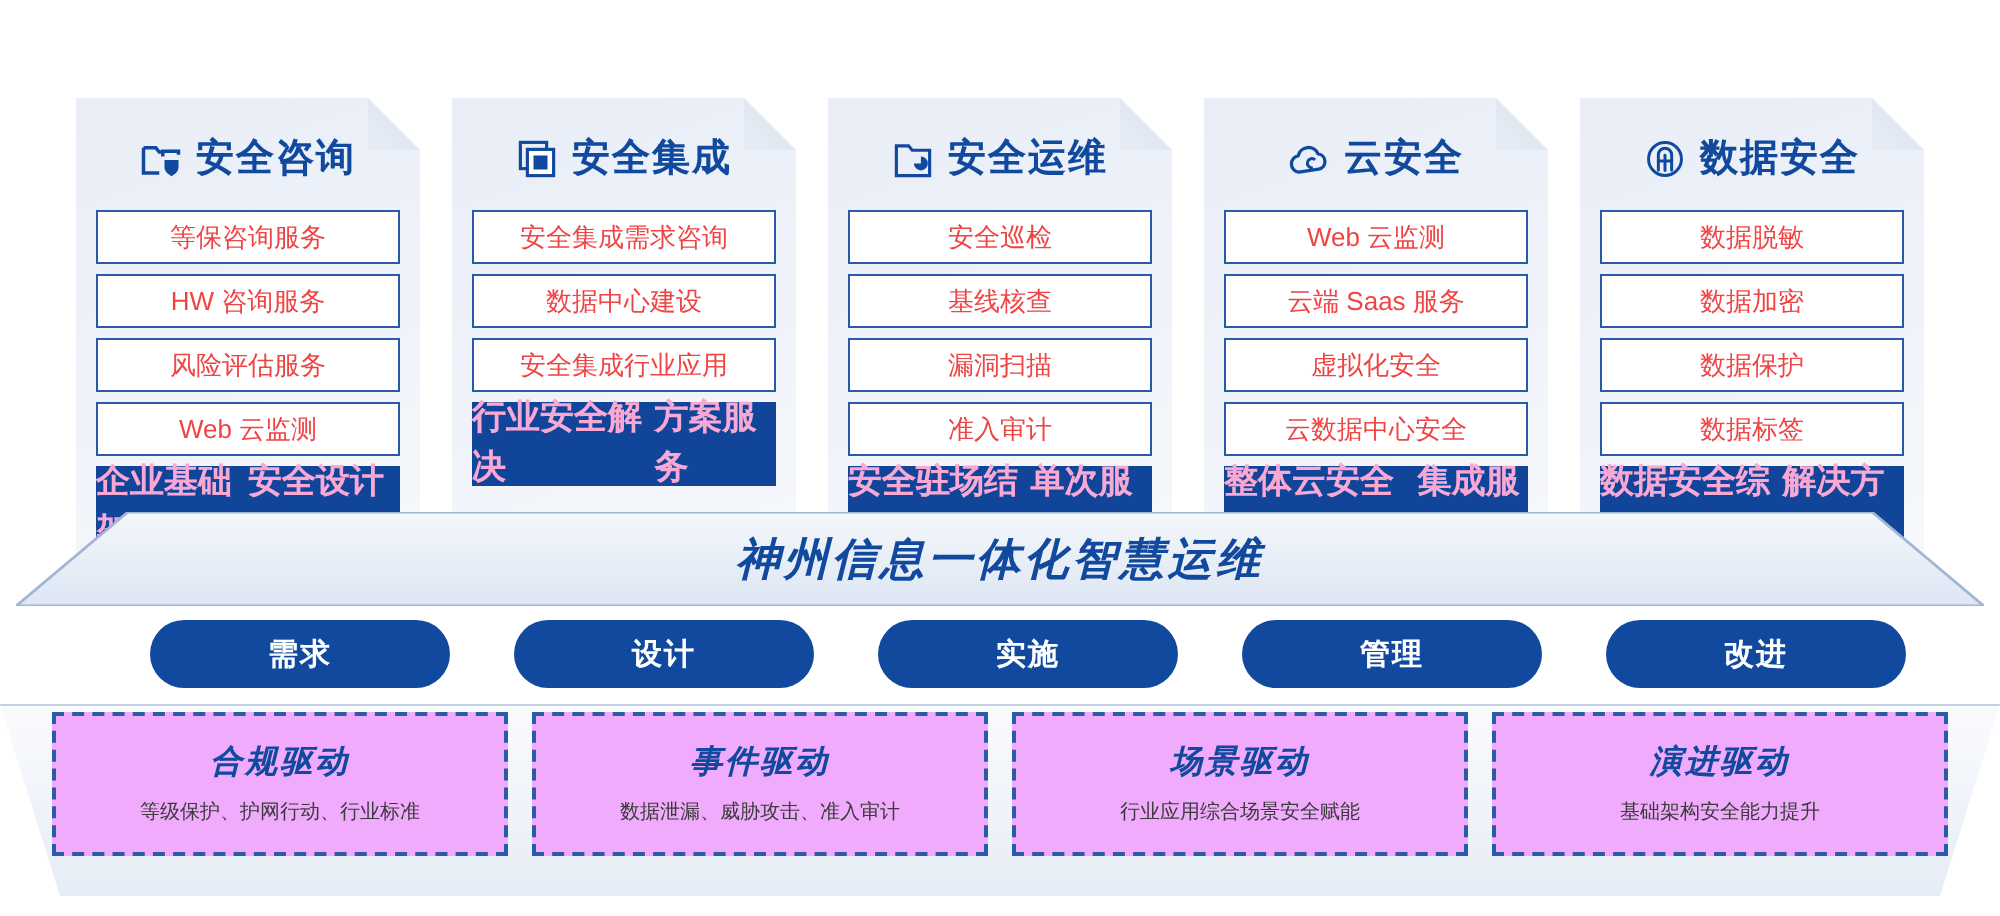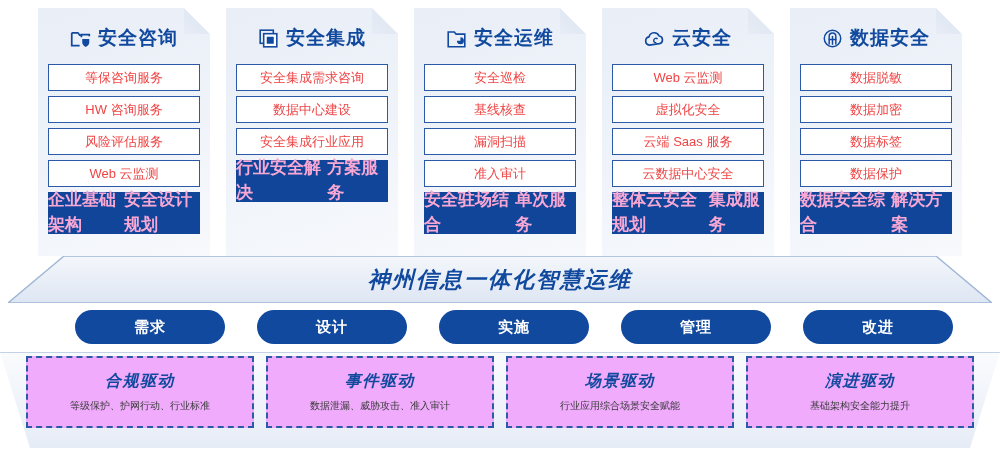--- a/index.html
+++ b/index.html
@@ -15,20 +15,21 @@
   .pillars {
     position: absolute; top: 8px; left: 0; width: 1000px; height: 248px;
     display: flex; justify-content: center; gap: 16px;
   }
   .pillar {
     position: relative;
     width: 172px; height: 248px;
     padding: 10px 10px 0 10px;
     background: linear-gradient(160deg,#e9eef7 0%, #eef2f9 45%, #f7f9fc 100%);
     clip-path: polygon(0 0, calc(100% - 26px) 0, 100% 26px, 100% 100%, 0 100%);
+    margin-top: 41px;
   }
   .pillar::after {
     content: ""; position: absolute; top: 0; right: 0;
     width: 26px; height: 26px;
     background: linear-gradient(225deg,#dde5f1 0%, #e7ecf5 100%);
     clip-path: polygon(0 0, 100% 100%, 0 100%);
   }
   .pillar-head {
     display: flex; align-items: center; justify-content: center;
     gap: 7px; height: 40px; margin-bottom: 6px;
@@ -176,22 +177,22 @@
       <div class="pillar-head">
         <span class="icoWrap">
           <svg class="ico" viewBox="0 0 24 24" fill="none" stroke="#11499e" stroke-width="1.9" stroke-linejoin="round">
             <path d="M6.2 19.5a4.7 4.7 0 0 1-.4-9.3 6 6 0 0 1 11.4-1.1 4.4 4.4 0 0 1 .3 8.7z"></path>
             <path d="M15.5 12.5a2.6 2.6 0 1 0-1.3 4.4" stroke-width="1.7"></path>
           </svg>
         </span>
         <span class="ttl">云安全</span>
       </div>
       <div class="item">Web 云监测</div>
+      <div class="item">云端 Saas 服务</div>
       <div class="item">虚拟化安全</div>
-      <div class="item">云端 Saas 服务</div>
       <div class="item">云数据中心安全</div>
       <div class="item-solid">
         <span>整体云安全规划</span>
         <span>集成服务</span>
       </div>
     </div>
 
     <div class="pillar">
       <div class="pillar-head">
         <span class="icoWrap">
@@ -199,22 +200,22 @@
             <path d="M12 2.6c5.2 0 9.4 4.2 9.4 9.4s-4.2 9.4-9.4 9.4S2.6 17.2 2.6 12 6.8 2.6 12 2.6z"></path>
             <path d="M8.2 18.4V9.6a3.8 3.8 0 0 1 7.6 0v8.8"></path>
             <path d="M12 18.6V9.8"></path>
             <path d="M8.2 13.2h7.6"></path>
           </svg>
         </span>
         <span class="ttl">数据安全</span>
       </div>
       <div class="item">数据脱敏</div>
       <div class="item">数据加密</div>
+      <div class="item">数据保护</div>
       <div class="item">数据标签</div>
-      <div class="item">数据保护</div>
       <div class="item-solid">
         <span>数据安全综合</span>
         <span>解决方案</span>
       </div>
     </div>
 
   </div>
 
   <div class="banner">
     <span class="txt">神州信息一体化智慧运维</span>

